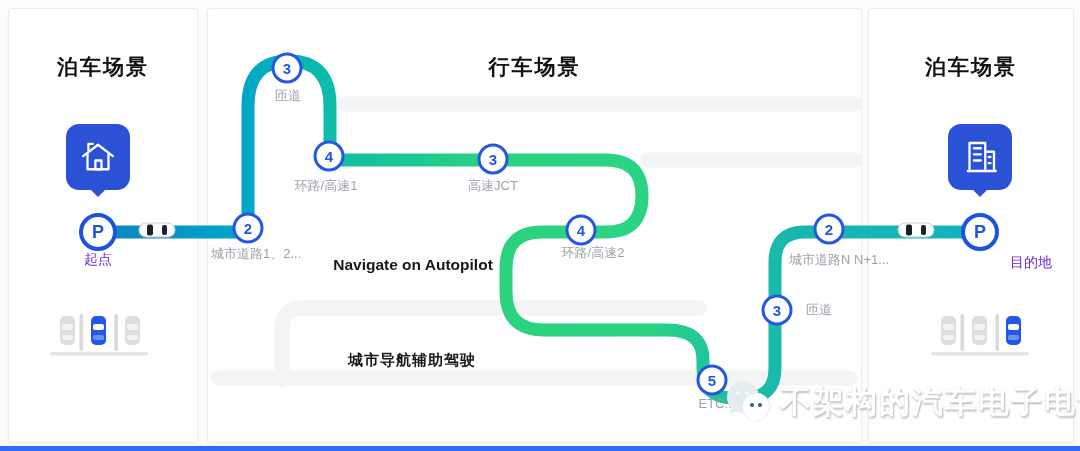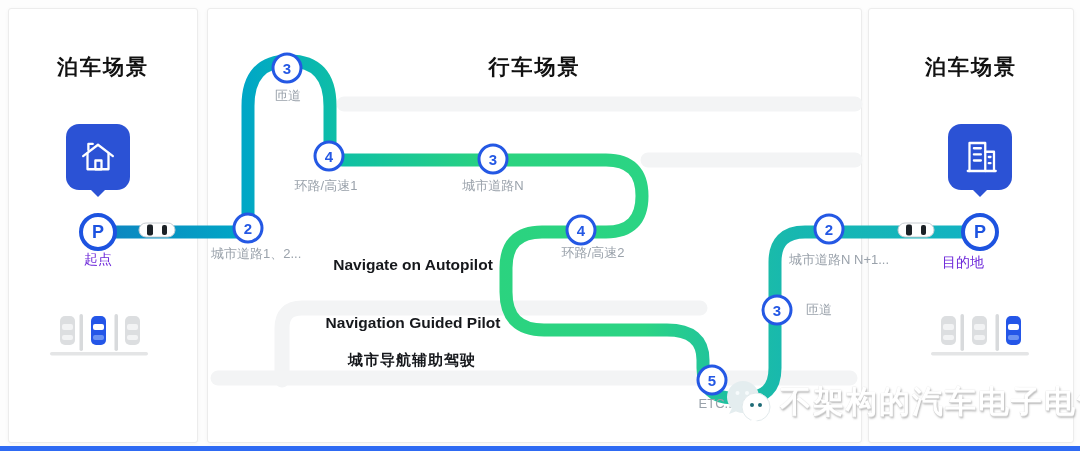--- a/index.html
+++ b/index.html
@@ -140,21 +140,21 @@
           <path d="M17 21 H25"></path>
           <path d="M17 28 H25"></path>
         <path d="M34 24 H36"></path>
           <path d="M34 31 H36"></path>
       </g>
     </svg>
   </div>
   <div class="pcircle" style="left:980px;top:232px;">
     <span>P</span>
   </div>
-  <div class="dark-label" style="left:963px;top:263px;">目的地</div>
+  <div class="dark-label" style="left:1031px;top:263px;">目的地</div>
 
   <div class="parking" style="left:929px;top:314px;">
     <svg width="102" height="42" viewBox="0 0 102 42">
       <g>
         <rect x="12" y="2" width="15" height="29" rx="5" fill="#dcdee0"></rect>
         <rect x="14" y="10" width="11" height="6" rx="2" fill="#f2f3f4"></rect>
         <rect x="14" y="21" width="11" height="5" rx="2" fill="#f2f3f4"></rect>
       </g>
       <rect x="31.5" y="0" width="3.5" height="37" rx="1.7" fill="#d8dadc"></rect>
       <g>
@@ -208,28 +208,27 @@
   <div class="wp" style="left:777px;top:310px;">
     <span>3</span>
   </div>
   <div class="wp" style="left:829px;top:229px;">
     <span>2</span>
   </div>
 
   <div class="wp-label" style="left:211px;top:254px;transform:translate(0,-50%);">城市道路1、2...</div>
   <div class="wp-label lbl-center" style="left:288px;top:96px;">匝道</div>
   <div class="wp-label lbl-center" style="left:326px;top:186px;">环路/高速1</div>
-  <div class="wp-label lbl-center" style="left:493px;top:186px;">城市道路N</div>
+  <div class="wp-label lbl-center" style="left:493px;top:186px;">高速JCT</div>
   <div class="wp-label lbl-center" style="left:593px;top:253px;">环路/高速2</div>
   <div class="wp-label lbl-center" style="left:717px;top:403px;">ETC...</div>
   <div class="wp-label lbl-left" style="left:806px;top:310px;">匝道</div>
   <div class="wp-label" style="left:789px;top:260px;transform:translate(0,-50%);">城市道路N N+1...</div>
 
   <div class="noa-text noa-en" style="left:413px;top:265px;">Navigate on Autopilot</div>
-  <div class="noa-text noa-en" style="left:413px;top:323px;">Navigation Guided Pilot</div>
   <div class="noa-text noa-zh" style="left:412px;top:360px;">城市导航辅助驾驶</div>
 
   <div class="watermark" style="left:722px;top:378px;">
     <svg width="58" height="48" viewBox="0 0 58 48">
       <circle cx="21" cy="19" r="16" fill="#e4edef"></circle>
       <circle cx="15.5" cy="15" r="2" fill="#f7fbfc"></circle>
       <circle cx="25" cy="15" r="2" fill="#f7fbfc"></circle>
       <path d="M10 30 L7 36 L15 33 Z" fill="#e4edef"></path>
       <circle cx="34" cy="29" r="14" fill="#ffffff" stroke="#e2eaec" stroke-width="1"></circle>
       <circle cx="30" cy="27" r="2" fill="#1f6b76"></circle>

